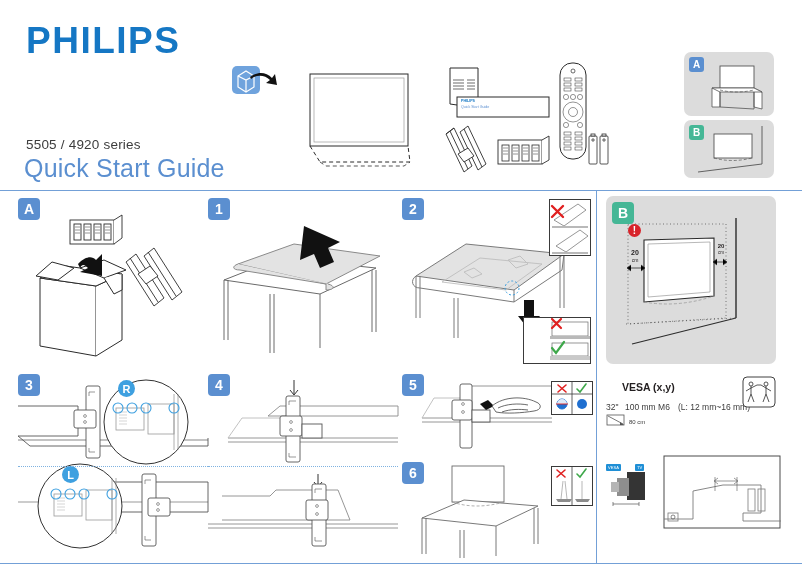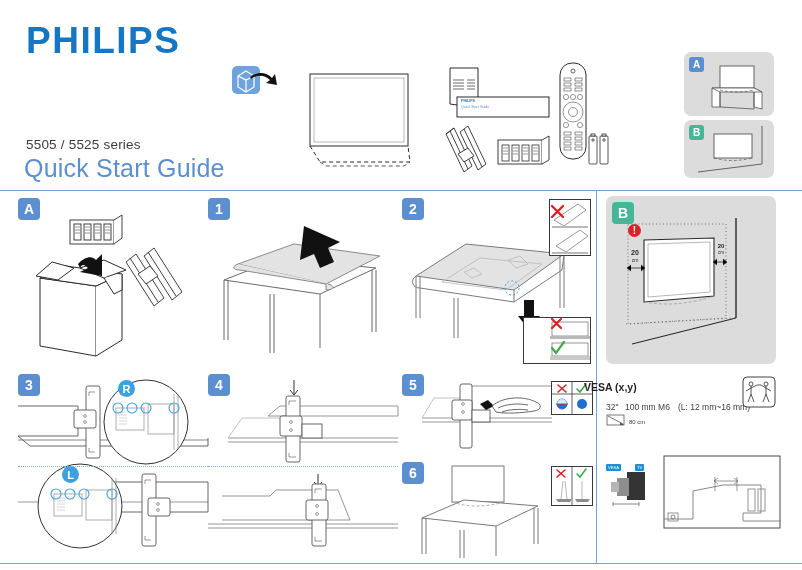--- a/index.html
+++ b/index.html
@@ -41,21 +41,21 @@
   .warn{position:absolute;width:13px;height:13px;border-radius:50%;background:#d8232a;color:#fff;
         font-weight:bold;font-size:10px;display:flex;align-items:center;justify-content:center;line-height:1;}
   .dotline{position:absolute;border-top:1px dotted #7fb2e0;}
 </style>
 </head>
 <body>
 
 <div class="page">
 
   <div class="logo">PHILIPS</div>
-  <div class="series">5505 / 5525 series</div>
+  <div class="series">5505 / 4920 series</div>
   <div class="qsg">Quick Start Guide</div>
 
   <div class="art" style="left:232px;top:66px;">
     <svg width="50" height="36" viewBox="0 0 50 36">
       <rect x="0" y="0" width="28" height="28" rx="5" fill="#6fa3dd"></rect>
       <g fill="none" stroke="#fff" stroke-width="1.2">
         <path d="M6 10 L14 5 L22 10 L22 21 L14 26 L6 21 Z"></path>
         <path d="M6 10 L14 14 L22 10 M14 14 L14 26"></path>
       </g>
       <path d="M18 11 C26 5, 34 6, 40 12 L43 8 L45 19 L34 17 L38 14 C33 9, 25 8, 19 13 Z" fill="#111"></path>
@@ -504,21 +504,21 @@
     <div class="cm20" style="left:18px;top:54px;width:22px;">
       <span>20</span><br>
       <span style="font-size:5px;font-weight:normal;">cm</span>
     </div>
     <div class="cm20" style="left:106px;top:48px;width:18px;font-size:6px;">
       <span>20</span><br>
       <span style="font-size:4.5px;font-weight:normal;">cm</span>
     </div>
   </div>
 
-  <div class="vesa-t" style="left:584px;top:381px;">VESA (x,y)</div>
+  <div class="vesa-t" style="left:622px;top:381px;">VESA (x,y)</div>
   <div class="vesa-s" style="left:606px;top:402px;">32"</div>
   <div class="vesa-s" style="left:625px;top:402px;">100 mm M6</div>
   <div class="vesa-s" style="left:678px;top:402px;">(L: 12 mm~16 mm)</div>
 
   <div class="art" style="left:606px;top:414px;">
     <svg width="20" height="13" viewBox="0 0 20 13">
       <rect x="1" y="1" width="17" height="10" fill="#fff" stroke="#555" stroke-width=".8"></rect>
       <path d="M2 2 L17 10" stroke="#555" stroke-width=".8"></path>
       <path d="M14 8 L18 11 L14 11 Z" fill="#555"></path>
     </svg>

